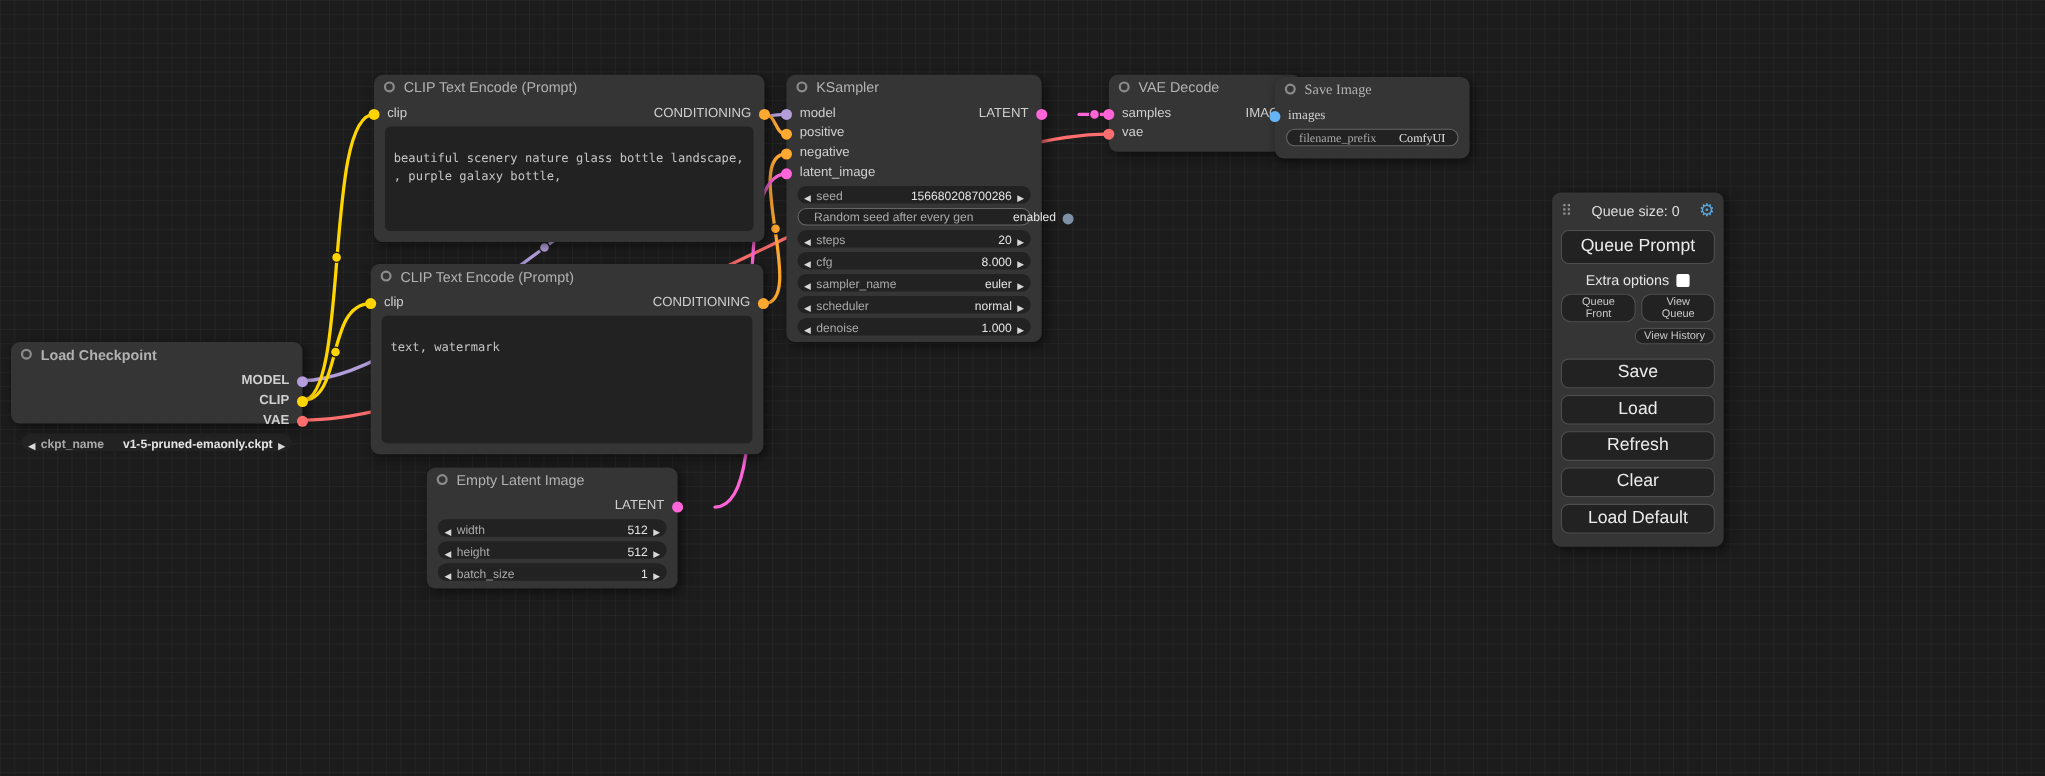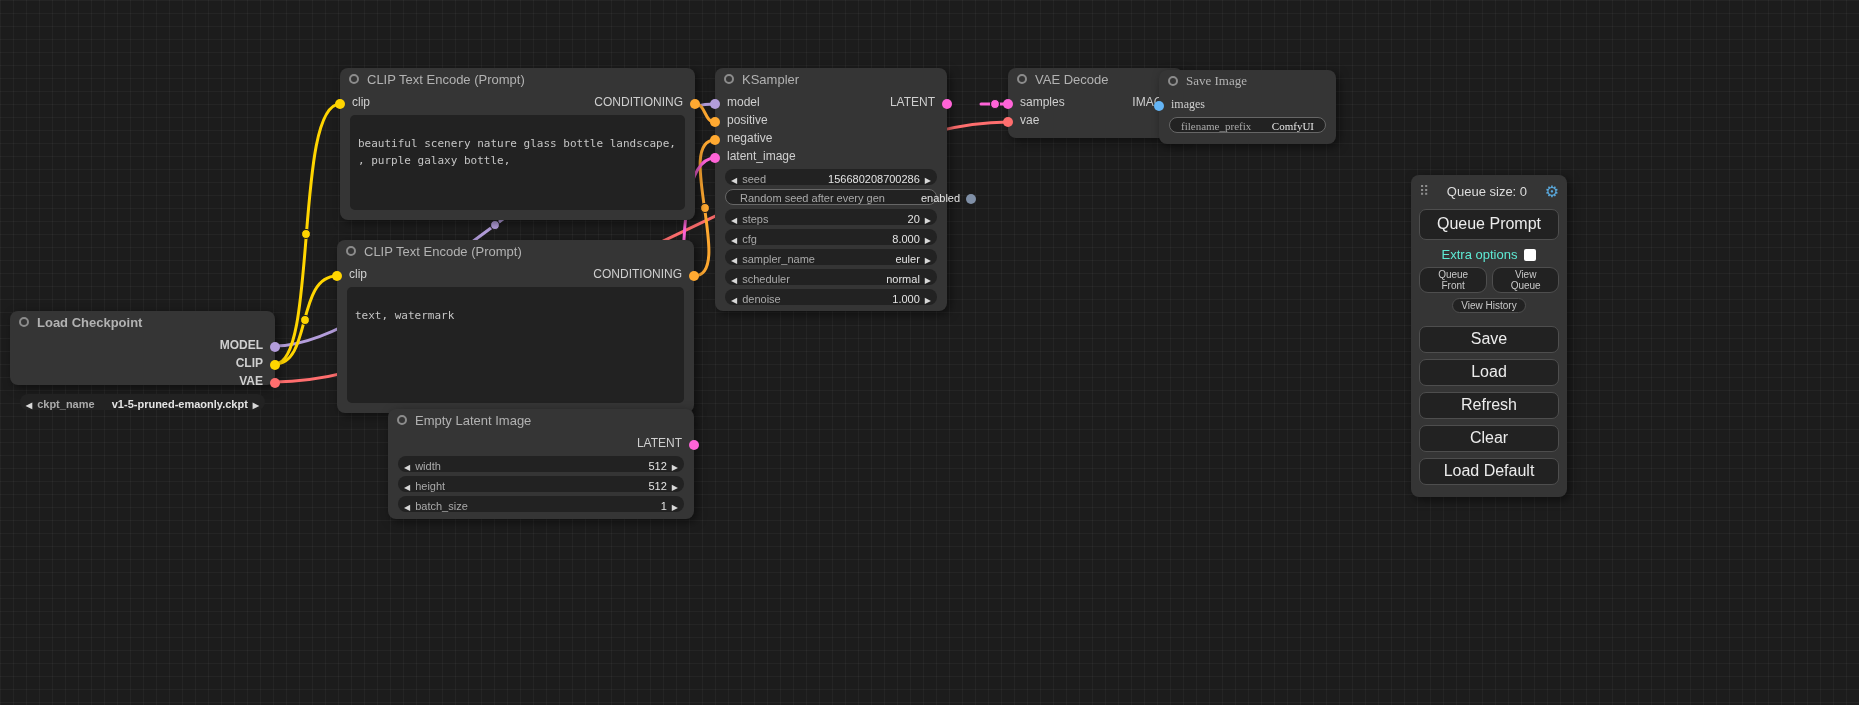--- a/index.html
+++ b/index.html
@@ -55,23 +55,23 @@
   .qhead { display:flex; align-items:center; justify-content:space-between;
     height:24px; color:#ddd; font-size:13px; }
   .qdrag { color:#8f8f8f; font-size:14px; }
   .qgear { font-size:16px; }
   button { font-family:inherit; cursor:default; }
   .qbig { display:block; width:100%; background:#222; border:1px solid #4e4e4e;
     border-radius:7px; color:#ececec; font-size:16px; padding:3px 0 4px; margin-top:6px; }
   .qprompt { padding:5px 0 6px; }
   .qsep { margin-top:13px; }
   .qextra { display:flex; align-items:center; justify-content:center; gap:7px;
-    color:#5eead4; font-size:13px; margin-top:7px; }
+    color:#e5e5e5; font-size:13px; margin-top:7px; }
   .qcheck { width:12px; height:12px; background:#fff; border-radius:2px; display:inline-block; }
-  .qrow { display:flex; justify-content:center; gap:5px; margin-top:5px; }
+  .qrow { display:flex; justify-content:flex-end; gap:5px; margin-top:5px; }
   .qsmall { background:#222; border:1px solid #4e4e4e; border-radius:9px;
     color:#c9c9c9; font-size:10px; padding:1px 8px; }
 </style>
 </head>
 <body>
 
 <div id="canvas">
 
   <svg id="wires" width="1859" height="705">
     <path d="M 275 346 C 390 346, 600 104, 715 104" stroke="#B39DDB"></path>
@@ -144,21 +144,21 @@
       <div class="srow io">
         <span class="dot dl" style="background: rgb(255, 213, 0);"></span>
         <span>clip</span>
         <span>CONDITIONING</span>
         <span class="dot dr" style="background: rgb(255, 169, 49);"></span>
       </div>
       <div class="txt">text, watermark</div>
     </div>
   </div>
 
-  <div class="node" style="left:388px; top:409px; width:306px; height:110px;">
+  <div class="node" style="left:388px; top:425px; width:228px; height:110px;">
     <div class="ntitle">
       <span class="ndot"></span>
       <span class="ntext">Empty Latent Image</span>
     </div>
     <div class="nbody">
       <div class="srow out">
         <span>LATENT</span>
         <span class="dot dr" style="background: rgb(255, 100, 216);"></span>
       </div>
       <div class="widget">

